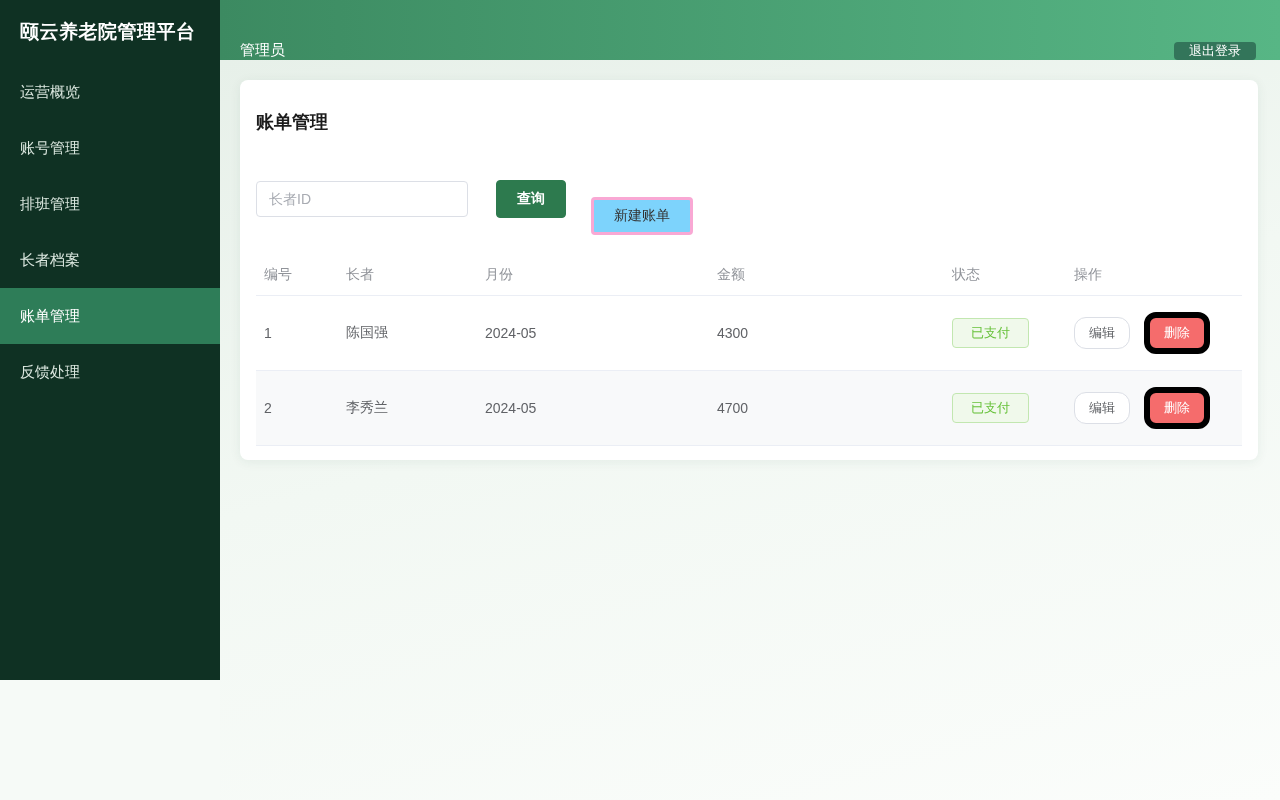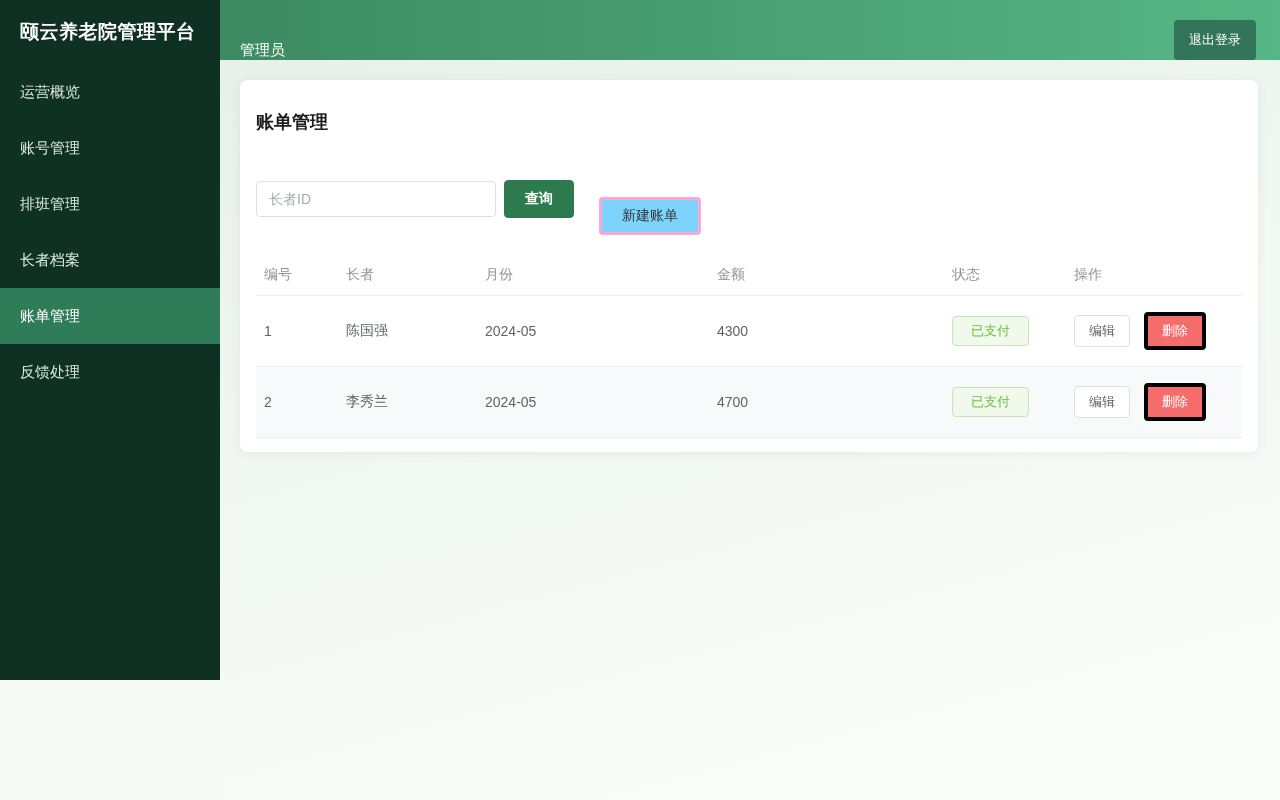--- a/index.html
+++ b/index.html
@@ -52,21 +52,21 @@
     align-items: flex-end;
     justify-content: space-between;
     padding: 0 24px 0 20px;
   }
   .topbar-user { color: #ffffff; font-size: 15px; }
   .logout-btn {
     background: #33755a;
     color: #ffffff;
     border: none;
     font-size: 13px;
-    padding: 11px 15px;
+    padding: 0 15px;
     border-radius: 4px;
     cursor: pointer;
     font-family: inherit;
   }
 
   .content {
     flex: 1;
     background: linear-gradient(165deg, #e7f0e9 0%, #f2f8f3 45%, #fbfdfb 100%);
     padding: 20px;
     overflow: auto;
@@ -86,41 +86,41 @@
     color: #1c1c1c;
     margin: 14px 0 0 0;
   }
 
   .toolbar {
     margin-top: 28px;
     display: flex;
     align-items: center;
   }
   .search-input {
-    width: 240px;
+    width: 212px;
     height: 36px;
     border: 1px solid #dcdfe6;
     border-radius: 4px;
     padding: 0 12px;
     font-size: 14px;
     color: #333;
     outline: none;
     font-family: inherit;
   }
   .search-input::placeholder { color: #a8abb2; }
   .btn {
     height: 38px;
     border-radius: 4px;
     font-size: 14px;
     padding: 0 20px;
     cursor: pointer;
     font-family: inherit;
   }
   .btn-primary {
-    margin-left: 8px;
+    margin-left: 28px;
     background: #2d7a4e;
     border: 1px solid #2d7a4e;
     color: #ffffff;
     font-weight: bold;
   }
   .btn-plain {
     margin-left: 25px;
     background: #7dd3fc;
     border: 3px solid #f9a8d4;
     color: #333333;
@@ -154,33 +154,33 @@
     background: #f0f9eb;
     border: 1px solid #c2e7b0;
     color: #67c23a;
     font-size: 13px;
     padding: 5px 18px;
     border-radius: 4px;
   }
   .mini-btn {
     font-size: 13px;
     padding: 6px 14px;
-    border-radius: 4px;
+    border-radius: 12px;
     cursor: pointer;
     font-family: inherit;
   }
   .edit-btn {
     background: #ffffff;
     border: 1px solid #dcdfe6;
     color: #606266;
   }
   .delete-btn {
     margin-left: 10px;
     background: #f56c6c;
-    border: 4px solid #000000;
+    border: 6px solid #000000;
     color: #ffffff;
   }
 </style>
 </head>
 <body>
 
 <aside class="sidebar">
   <div class="sidebar-title">颐云养老院管理平台</div>
   <ul class="menu">
     <li class="menu-item">运营概览</li>

